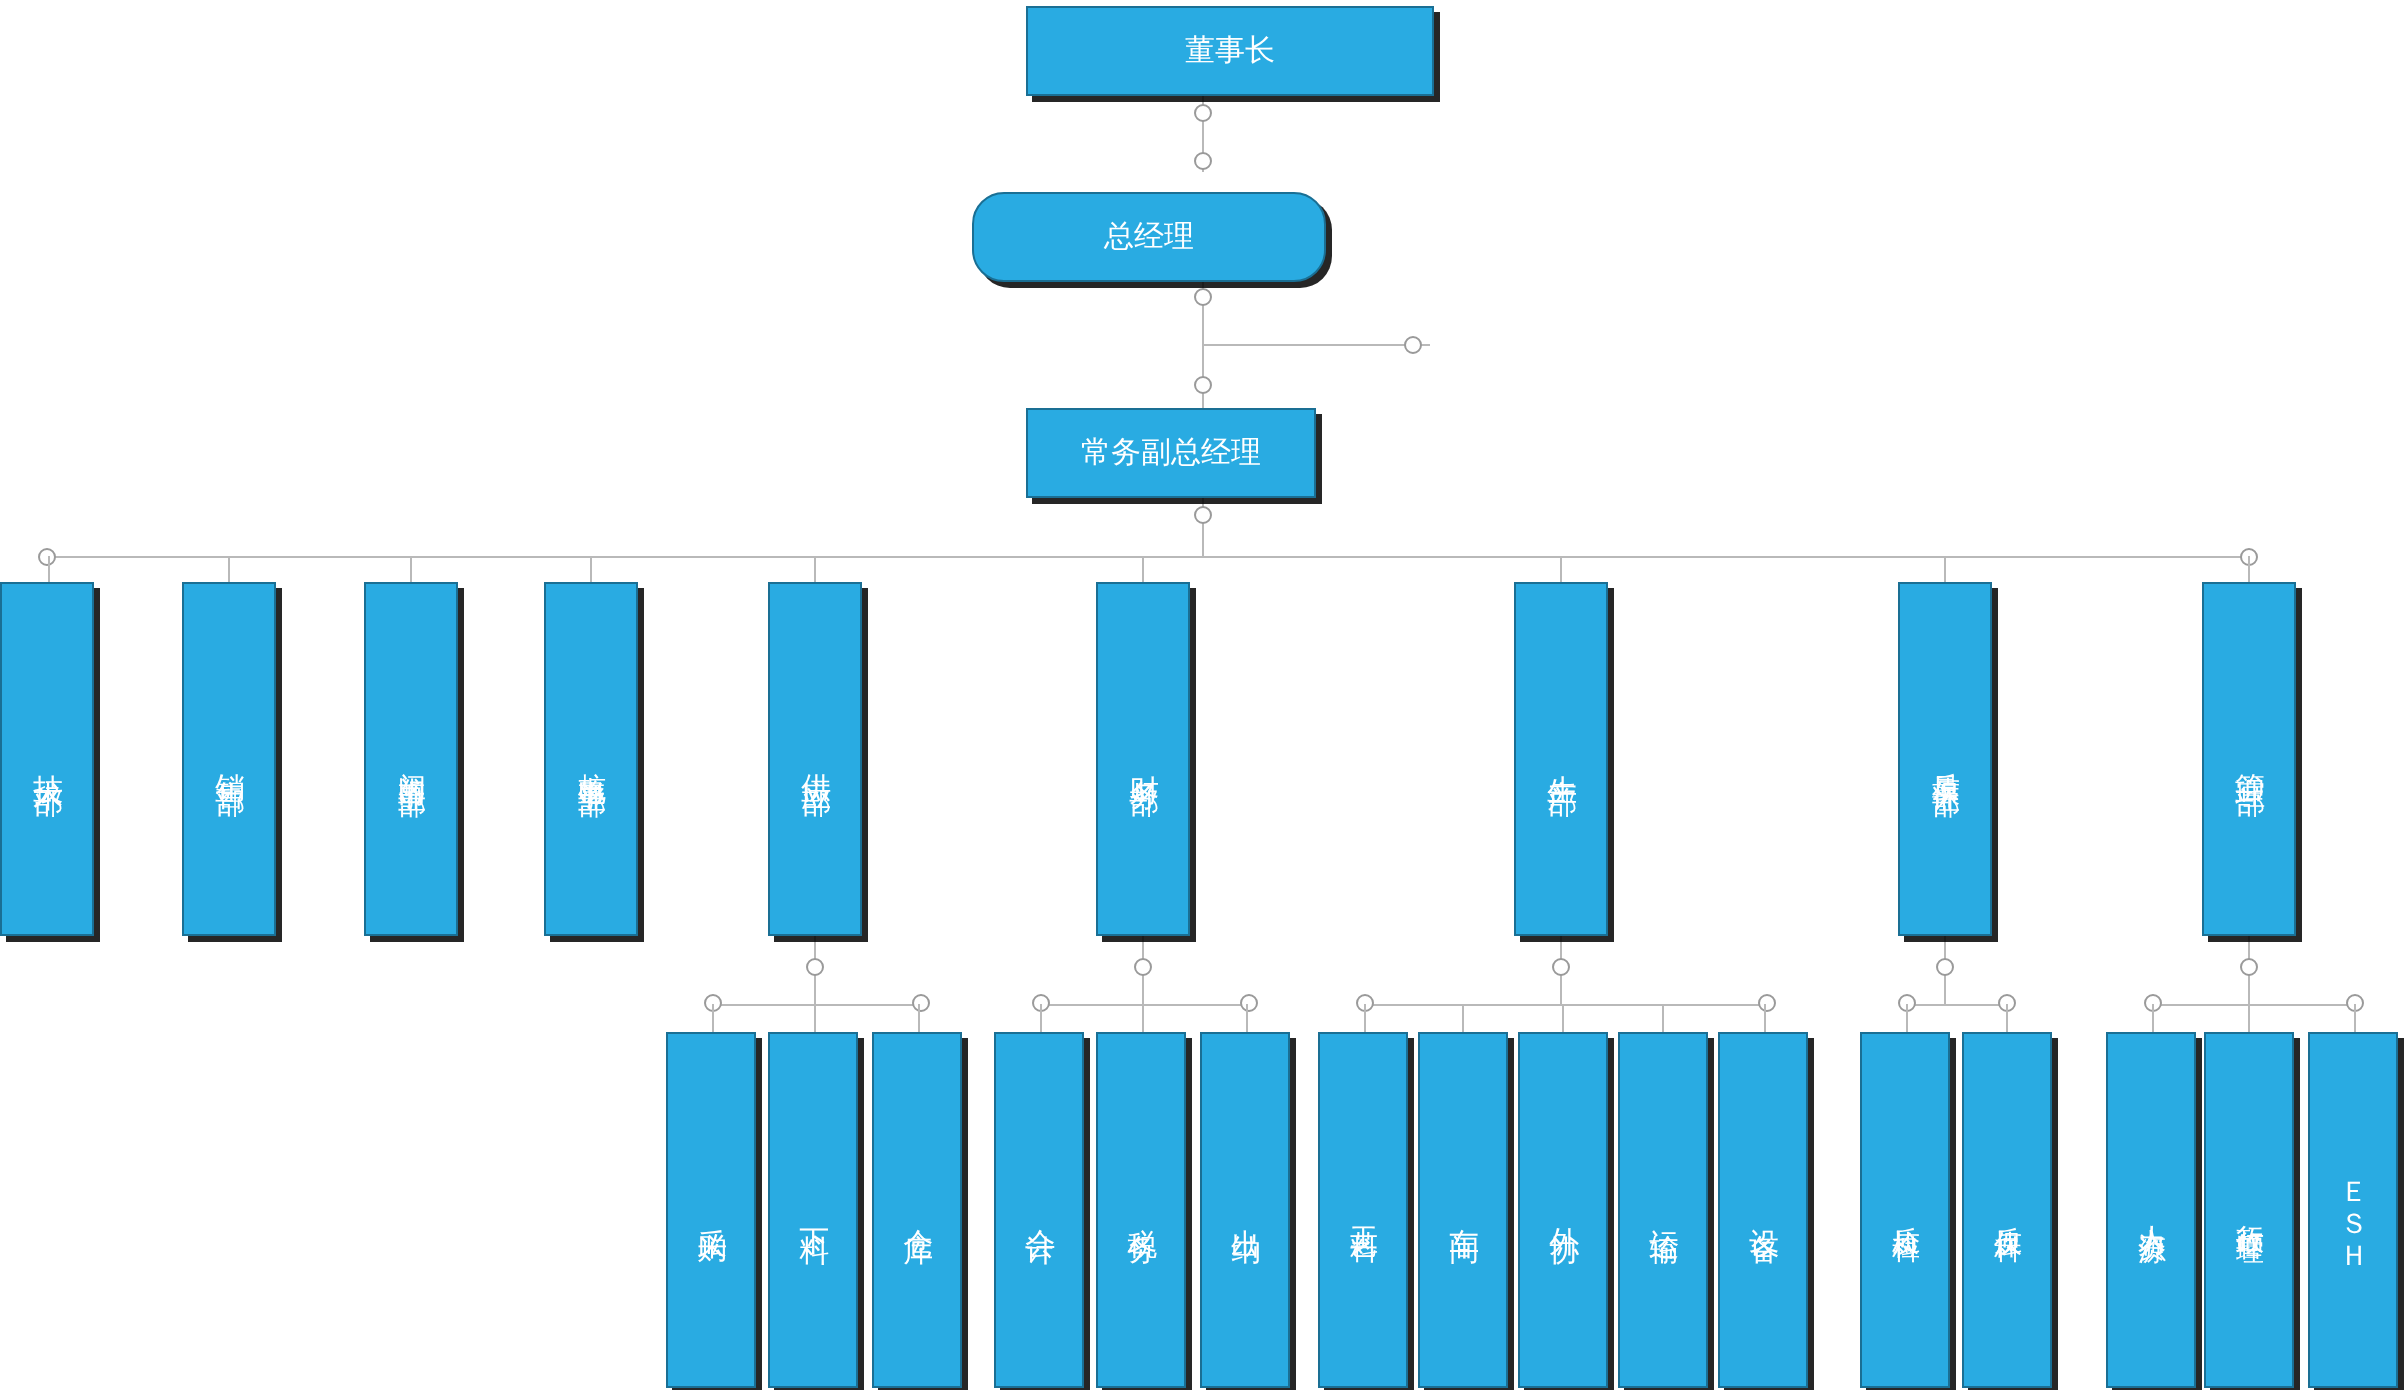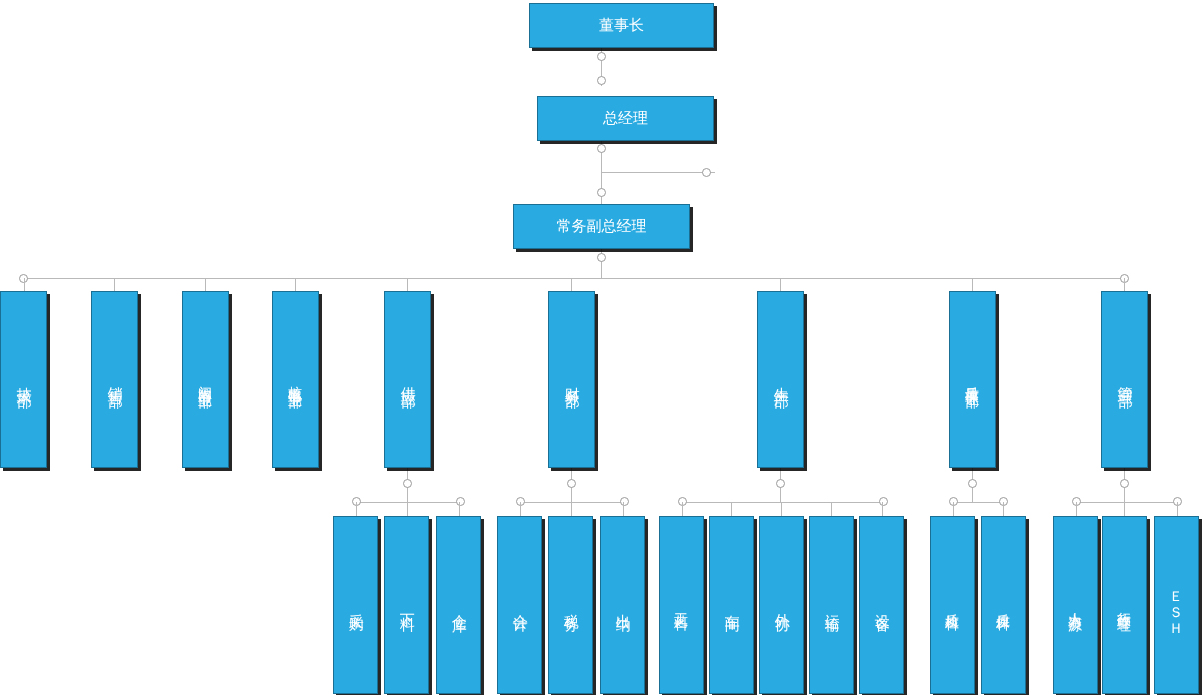--- a/index.html
+++ b/index.html
@@ -113,26 +113,26 @@
 
   <div class="line v" style="left:1124px;top:468px;height:34px;"></div>
   <div class="dot" style="left:1120px;top:479px;"></div>
   <div class="line h" style="left:1076px;top:502px;width:101px;"></div>
   <div class="dot" style="left:1072px;top:497px;"></div>
   <div class="dot" style="left:1173px;top:497px;"></div>
   <div class="line v" style="left:1076px;top:502px;height:14px;"></div>
   <div class="line v" style="left:1124px;top:502px;height:14px;"></div>
   <div class="line v" style="left:1177px;top:502px;height:14px;"></div>
 
-  <div class="node horiz" style="left:513px;top:3px;width:185px;height:45px;margin-left:16px;">董事长</div>
+  <div class="node horiz" style="left:513px;top:3px;width:204px;height:45px;">董事长</div>
 
-  <div class="node horiz" style="left:537px;top:96px;width:177px;height:45px;">总经理</div>
+  <div class="node horiz" style="left:486px;top:96px;width:177px;height:45px;border-radius:16px;">总经理</div>
 
 
-  <div class="node horiz" style="left:513px;top:204px;width:177px;height:45px;">常务副总经理</div>
+  <div class="node horiz" style="left:513px;top:204px;width:145px;height:45px;">常务副总经理</div>
 
   <div class="node vert" style="left:0px;top:291px;width:47px;height:177px;">技术部</div>
   <div class="node vert" style="left:91px;top:291px;width:47px;height:177px;">销售部</div>
   <div class="node vert small" style="left:182px;top:291px;width:47px;height:177px;">阀门事业部</div>
   <div class="node vert small" style="left:272px;top:291px;width:47px;height:177px;">核电事业部</div>
   <div class="node vert" style="left:384px;top:291px;width:47px;height:177px;">供应部</div>
   <div class="node vert" style="left:548px;top:291px;width:47px;height:177px;">财务部</div>
   <div class="node vert" style="left:757px;top:291px;width:47px;height:177px;">生产部</div>
   <div class="node vert small" style="left:949px;top:291px;width:47px;height:177px;">质量保证部</div>
   <div class="node vert" style="left:1101px;top:291px;width:47px;height:177px;">管理部</div>

